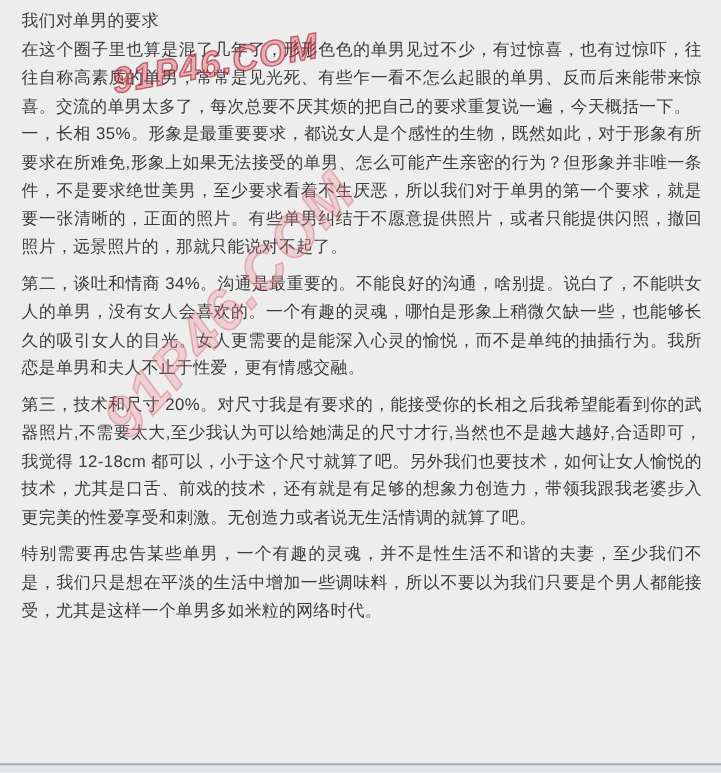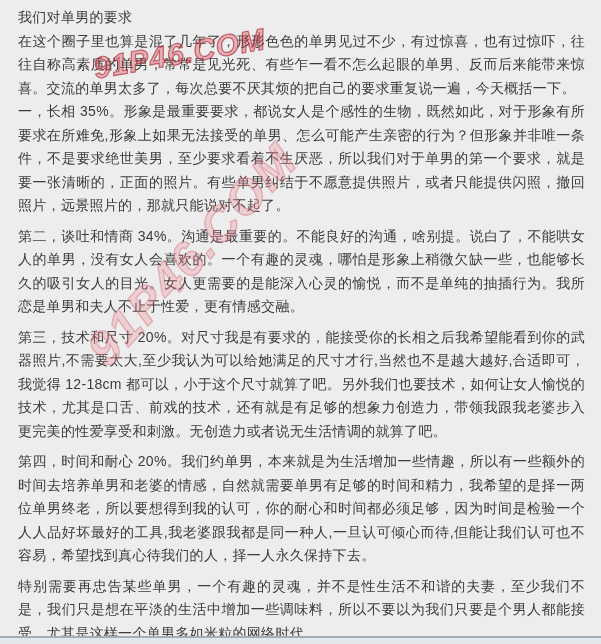--- a/index.html
+++ b/index.html
@@ -85,21 +85,20 @@
 <body>
 
 <div class="page">
 
   <div class="content">
     <p class="title-line">我们对单男的要求</p>
     <p class="para">在这个圈子里也算是混了几年了，形形色色的单男见过不少，有过惊喜，也有过惊吓，往往自称高素质的单男，常常是见光死、有些乍一看不怎么起眼的单男、反而后来能带来惊喜。交流的单男太多了，每次总要不厌其烦的把自己的要求重复说一遍，今天概括一下。</p>
     <p class="para gap-after">一，长相 35%。形象是最重要要求，都说女人是个感性的生物，既然如此，对于形象有所要求在所难免,形象上如果无法接受的单男、怎么可能产生亲密的行为？但形象并非唯一条件，不是要求绝世美男，至少要求看着不生厌恶，所以我们对于单男的第一个要求，就是要一张清晰的，正面的照片。有些单男纠结于不愿意提供照片，或者只能提供闪照，撤回照片，远景照片的，那就只能说对不起了。</p>
     <p class="para gap-after">第二，谈吐和情商 34%。沟通是最重要的。不能良好的沟通，啥别提。说白了，不能哄女人的单男，没有女人会喜欢的。一个有趣的灵魂，哪怕是形象上稍微欠缺一些，也能够长久的吸引女人的目光。女人更需要的是能深入心灵的愉悦，而不是单纯的抽插行为。我所恋是单男和夫人不止于性爱，更有情感交融。</p>
     <p class="para gap-after">第三，技术和尺寸 20%。对尺寸我是有要求的，能接受你的长相之后我希望能看到你的武器照片,不需要太大,至少我认为可以给她满足的尺寸才行,当然也不是越大越好,合适即可，我觉得 12-18cm 都可以，小于这个尺寸就算了吧。另外我们也要技术，如何让女人愉悦的技术，尤其是口舌、前戏的技术，还有就是有足够的想象力创造力，带领我跟我老婆步入更完美的性爱享受和刺激。无创造力或者说无生活情调的就算了吧。</p>
-    <p class="para gap-after">第四，时间和耐心 20%。我们约单男，本来就是为生活增加一些情趣，所以有一些额外的时间去培养单男和老婆的情感，自然就需要单男有足够的时间和精力，我希望的是择一两位单男终老，所以要想得到我的认可，你的耐心和时间都必须足够，因为时间是检验一个人人品好坏最好的工具,我老婆跟我都是同一种人,一旦认可倾心而待,但能让我们认可也不容易，希望找到真心待我们的人，择一人永久保持下去。</p>
     <p class="para">特别需要再忠告某些单男，一个有趣的灵魂，并不是性生活不和谐的夫妻，至少我们不是，我们只是想在平淡的生活中增加一些调味料，所以不要以为我们只要是个男人都能接受，尤其是这样一个单男多如米粒的网络时代。</p>
   </div>
 
   <div class="wm wm-small">91P46.COM</div>
   <div class="wm wm-large">91P46.COM</div>
 
   <div class="bottom-line"></div>
   <div class="bottom-strip"></div>
 
 </div>

